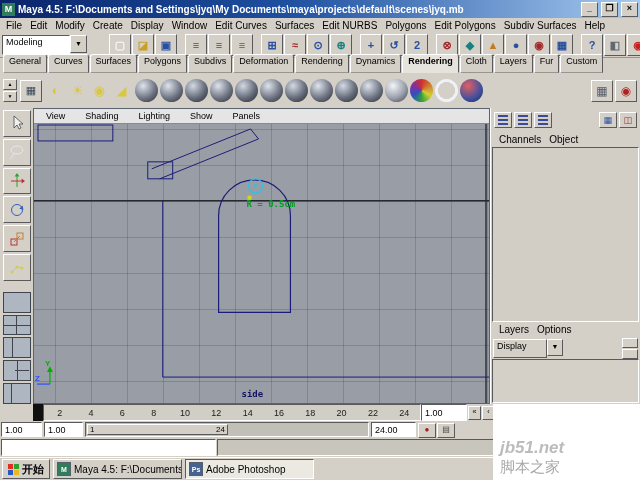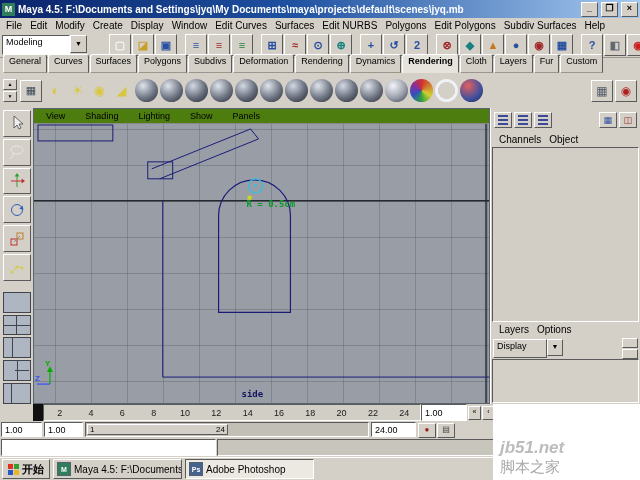--- a/index.html
+++ b/index.html
@@ -48,21 +48,21 @@
   .main{position:absolute;left:0;top:108px;width:640px;height:296px;display:flex;}
   .toolbox{width:33px;display:flex;flex-direction:column;align-items:center;gap:2px;padding-top:2px;background:#d4d0c8;}
   .tool{width:26px;height:25px;display:flex;align-items:center;justify-content:center;}
   .laybtn{width:26px;height:19px;background:#aeb6c2;border:1px solid #40454d;background-repeat:no-repeat;}
   .laybtn:nth-of-type(7){margin-top:9px;}
   .lay-four{background-image:linear-gradient(#40454d,#40454d),linear-gradient(#40454d,#40454d);background-size:1px 100%,100% 1px;background-position:center center;}
   .lay-two{background-image:linear-gradient(#40454d,#40454d);background-size:1px 100%;background-position:35% 0;}
   .lay-three{background-image:linear-gradient(#40454d,#40454d),linear-gradient(#40454d,#40454d);background-size:1px 100%,55% 1px;background-position:55% 0,right center;}
   .lay-out{background-image:linear-gradient(#40454d,#40454d);background-size:1px 100%;background-position:30% 0;}
 
-  .viewport{flex:1;display:flex;flex-direction:column;border:1px solid #5a6470;background:#4d7c0f;}
+  .viewport{flex:1;display:flex;flex-direction:column;border:1px solid #5a6470;background:#e5e5e5;}
   .panelmenu{height:14px;display:flex;align-items:center;gap:12px;font-size:9px;padding-left:8px;border-bottom:1px solid #8a8a8a;}
   .canvas{flex:1;position:relative;background-color:#999ea6;
     background-image:
       repeating-linear-gradient(to right, rgba(55,60,72,0.25) 0 1px, transparent 1px 36px),
       repeating-linear-gradient(to bottom, rgba(55,60,72,0.25) 0 1px, transparent 1px 36px);
     background-position:21px 0,0 5px;}
   .canvas svg{position:absolute;left:0;top:0;width:100%;height:100%;}
 
   
   .rightpanel{width:149px;display:flex;flex-direction:column;background:#d4d0c8;border-left:1px solid #ffffff;}

